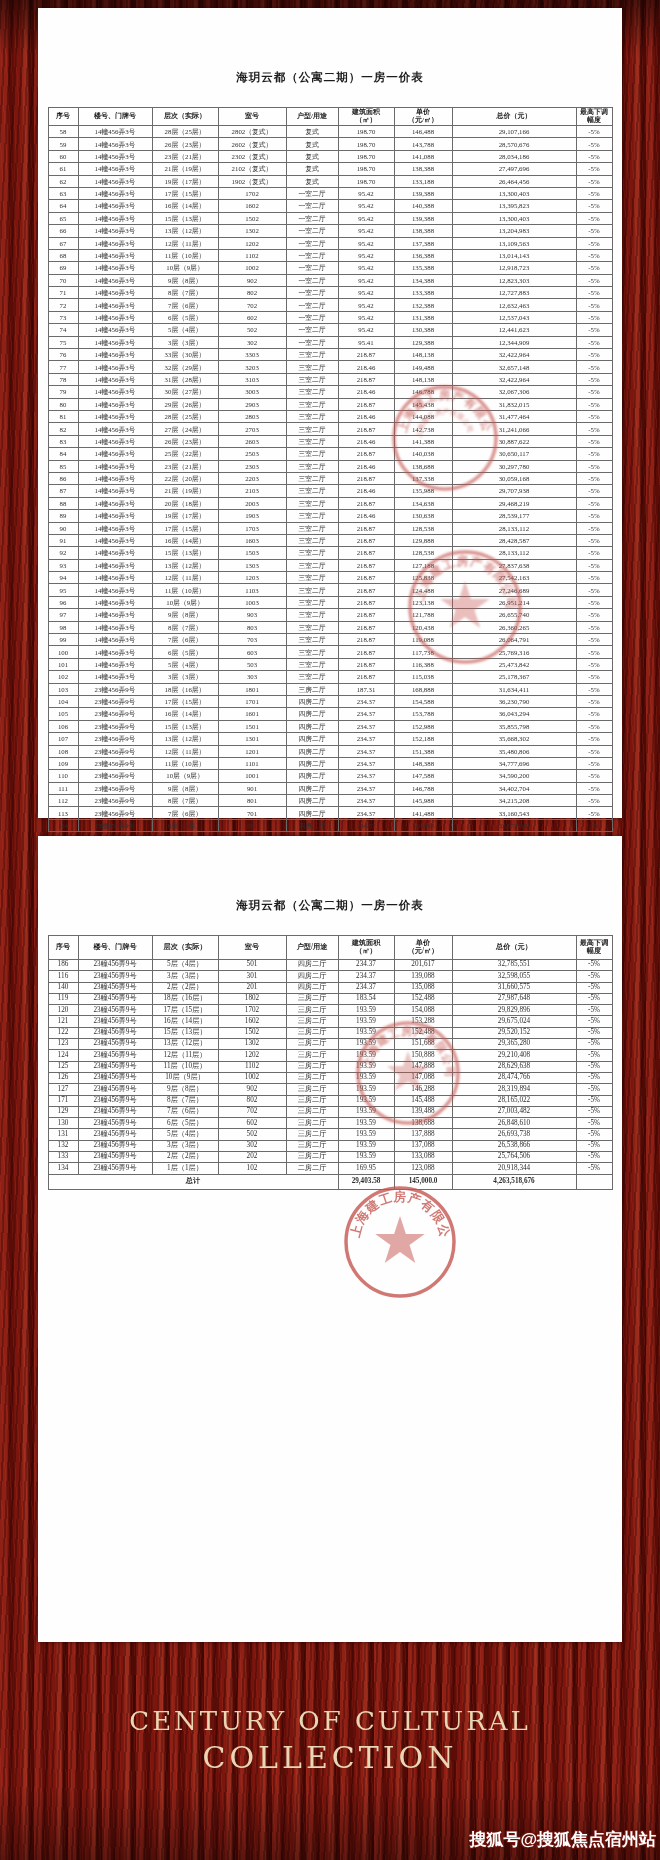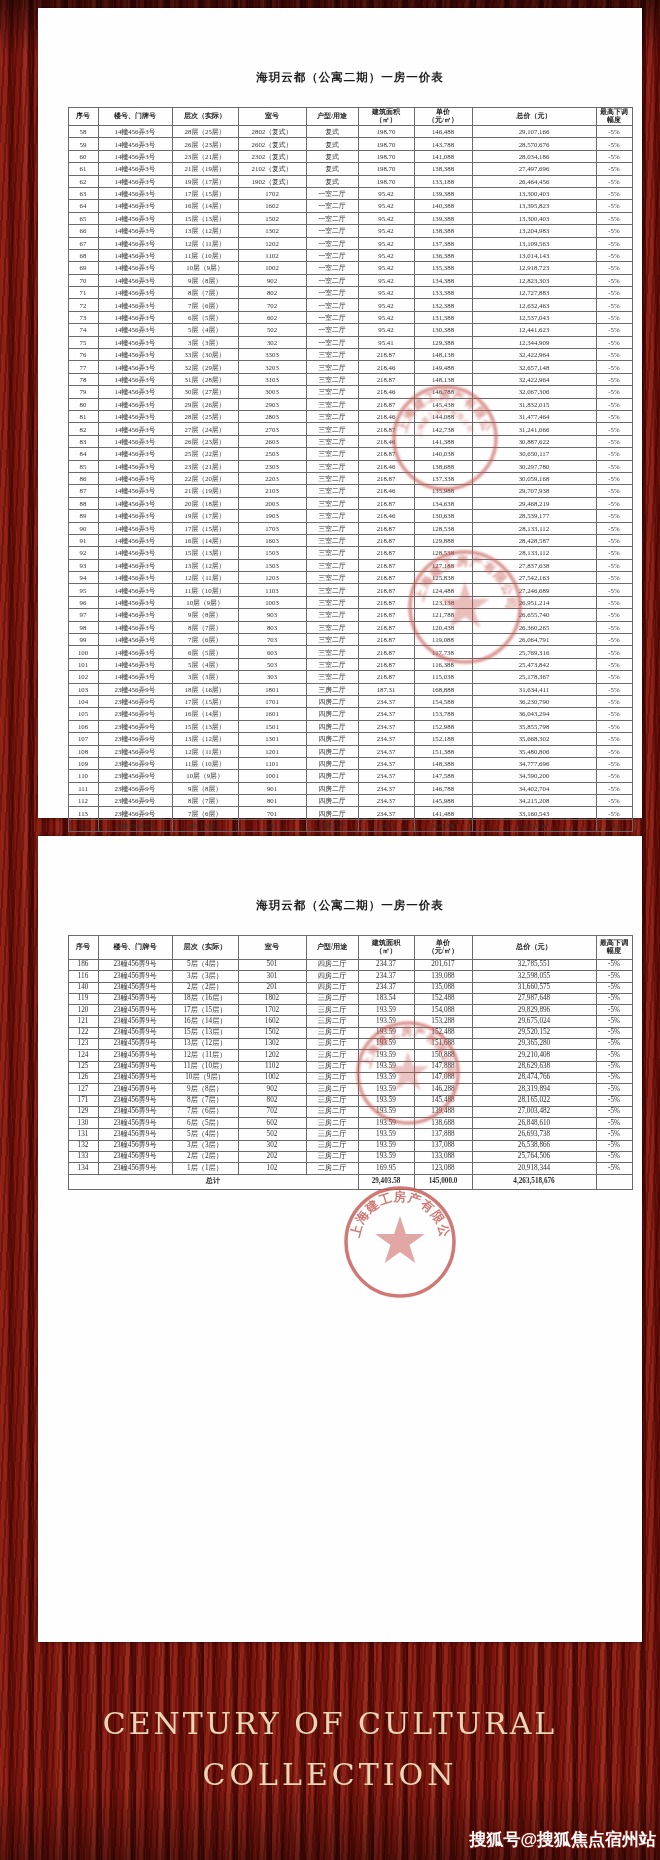--- a/index.html
+++ b/index.html
@@ -5,43 +5,43 @@
   html,body{margin:0;padding:0;}
   .screen{position:relative;width:660px;height:1860px;overflow:hidden;
     font-family:"Liberation Serif","DejaVu Serif",serif;
     background:
       repeating-linear-gradient(93deg, rgba(25,0,0,.30) 0 2px, rgba(0,0,0,0) 2px 6px),
       repeating-linear-gradient(87deg, rgba(255,90,55,.10) 0 1px, rgba(0,0,0,0) 1px 5px),
       repeating-linear-gradient(90deg, #8e2016 0 7px, #5c0c07 9px 13px, #7b150d 15px 21px, #9a2a1c 24px 27px, #4f0a06 29px 34px),
       #701009;}
   .vignette{position:absolute;inset:0;z-index:1;pointer-events:none;
     background:linear-gradient(180deg, rgba(0,0,0,.5) 0, rgba(0,0,0,0) 3%, rgba(0,0,0,0) 96%, rgba(0,0,0,.35) 100%);}
-  .page{position:absolute;left:38px;width:584px;background:#fefefe;z-index:2;box-shadow:0 0 4px rgba(0,0,0,.5);padding-left:20px;}
+  .page{position:absolute;left:38px;width:584px;background:#fefefe;z-index:2;box-shadow:0 0 4px rgba(0,0,0,.5);}
   #page1{top:8px;height:810px;}
   #page2{top:836px;height:806px;}
   .doc-title{margin-top:62px;text-align:center;font-weight:bold;font-size:11.5px;color:#1c1c1c;letter-spacing:1px;}
   table.price{border-collapse:collapse;table-layout:fixed;width:564px;margin:22px auto 0 auto;}
   table.price th,table.price td{border:1px solid #6a6a6a;color:#2e2e2e;text-align:center;
     overflow:hidden;padding:0;line-height:1.05;vertical-align:middle;}
   table.price th{font-weight:bold;white-space:pre-line;font-size:7px;color:#1d1d1d;}
   #page1 table.price th{height:17px;}
   #page1 table.price td{font-size:6.8px;height:11.4px;}
   #page2 table.price th{height:23px;font-size:7.2px;}
   #page2 table.price td{font-size:7.2px;height:10.3px;}
   #page2 tr.total-row td{height:14px;font-weight:bold;}
   .stamp{position:absolute;z-index:3;pointer-events:none;}
   .stamp text{fill:#c4544e;font-family:"Liberation Serif","DejaVu Serif",serif;font-weight:bold;}
   .stamp .ring{stroke:#c4544e;fill:none;}
   .stamp .star{fill:#c4544e;}
   .stamp.blurry{filter:blur(1.1px);opacity:.62;}
   .stamp.clear{opacity:.78;}
   .footer{position:absolute;left:0;width:660px;top:1706px;z-index:2;text-align:center;
     color:#e9d6b4;font-family:"DejaVu Serif","Liberation Serif",serif;}
-  .footer .l1{font-size:30px;letter-spacing:3px;}
-  .footer .l2{font-size:30px;letter-spacing:4px;margin-top:16px;}
+  .footer .l1{font-size:26px;letter-spacing:3px;}
+  .footer .l2{font-size:30px;letter-spacing:4px;margin-top:4px;}
   .watermark{position:absolute;right:4px;top:1828px;z-index:4;
     font-family:"Liberation Sans","DejaVu Sans",sans-serif;font-weight:bold;font-size:17px;color:#ffffff;
     text-shadow:1px 1px 0 #6d120b,-1px -1px 0 #6d120b,1px -1px 0 #6d120b,-1px 1px 0 #6d120b,0 0 3px #4a0a05;}
 </style>
 </head>
 <body>
 
 <div class="screen">
   <div class="vignette"></div>
 

